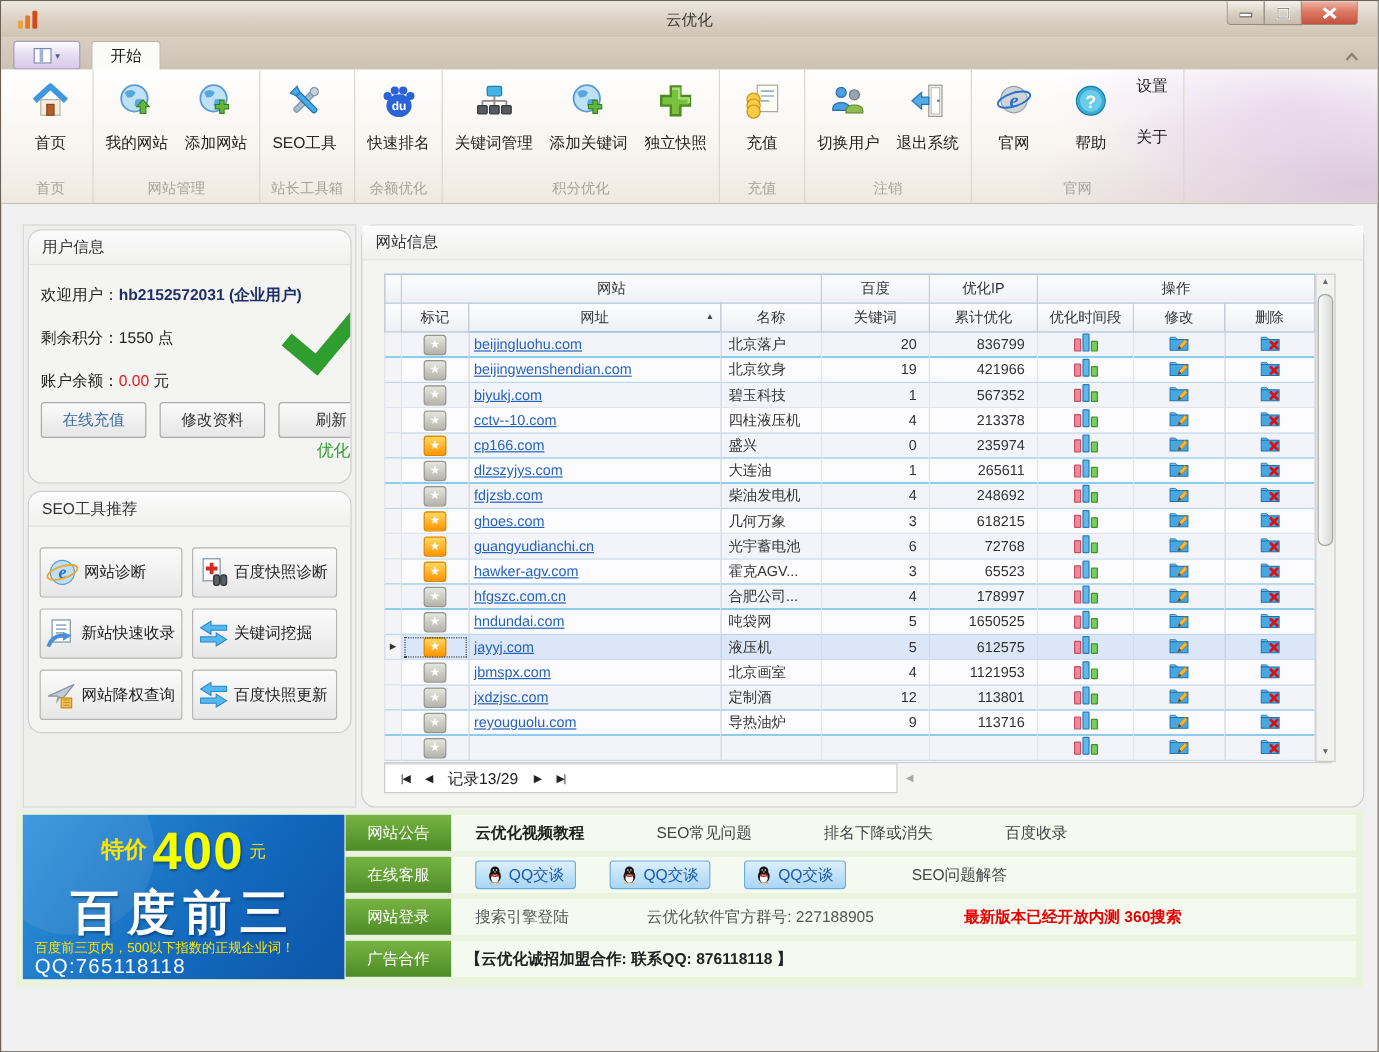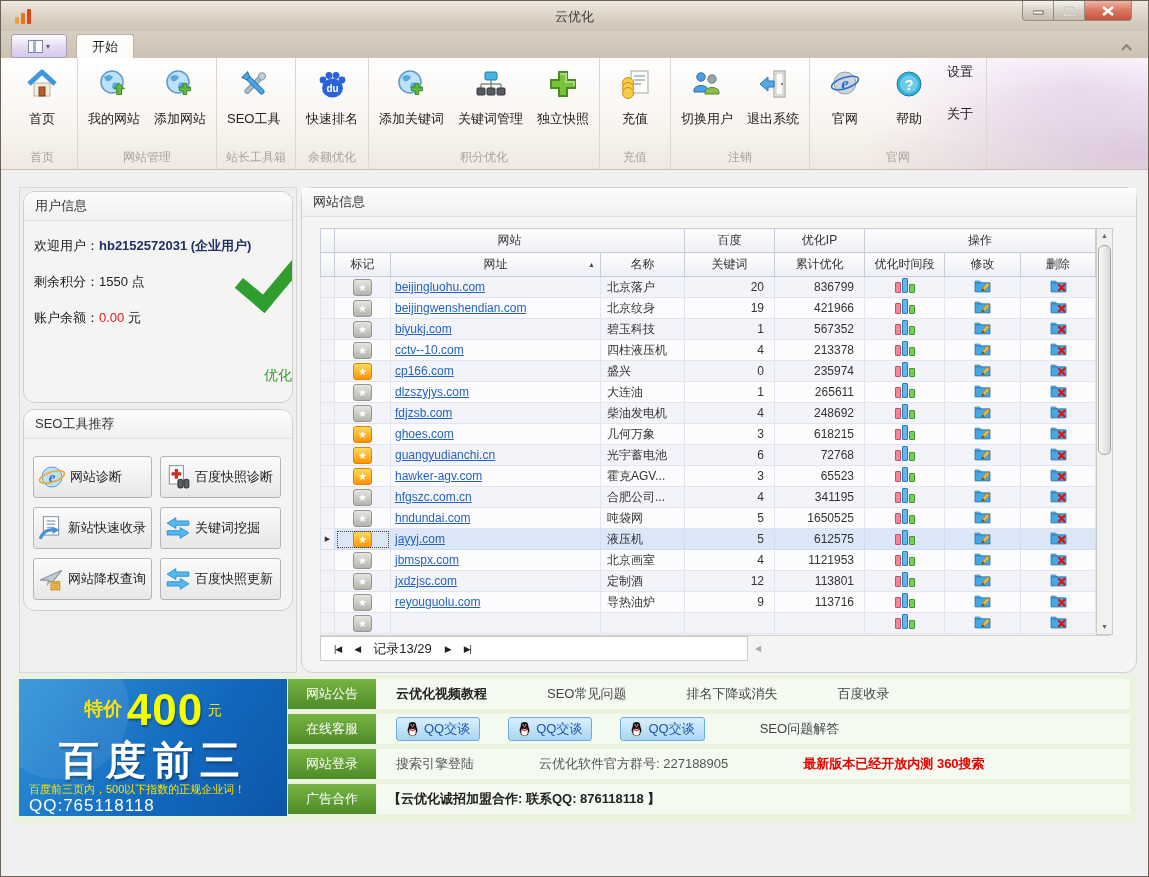--- a/index.html
+++ b/index.html
@@ -277,42 +277,42 @@
           </div>
         </div>
         <div class="rlabel">余额优化</div>
       </div>
 
       <div class="rgroup">
         <div class="rbtns">
           <div class="rbtn">
             <span class="ricon">
               <svg width="32" height="32" viewBox="0 0 32 32">
-                  <circle cx="14" cy="14" r="11" fill="#bfe1f5" stroke="#5b9bd0" stroke-width="1.5"></circle>
-                  <path d="M6 9 q5 -4 9 0 q-2 5 -7 4 z M15 15 q6 -2 8 3 q-4 5 -9 2 z" fill="#58a8e0"></path>
-                  <path d="M24 20 h4 v4 h4 v4 h-4 v4 h-4 v-4 h-4 v-4 h4 z" fill="#62b83e" stroke="#35801c" transform="translate(-3,-3) scale(0.92)"></path>
-                </svg>
-            </span>
-            <span class="rtext">添加关键词</span>
-          </div>
-          <div class="rbtn">
-            <span class="ricon">
-              <svg width="32" height="32" viewBox="0 0 32 32">
                   <rect x="10" y="4" width="12" height="8" rx="1.5" fill="#44b4e4" stroke="#1d7cab"></rect>
                   <path d="M16 12 V16 M6 16 H26 M6 16 V20 M16 16 V20 M26 16 V20" stroke="#8a8a8a" fill="none" stroke-width="1.5"></path>
                   <rect x="2" y="20" width="8" height="7" rx="1" fill="#555b60" stroke="#33383c"></rect>
                   <rect x="12" y="20" width="8" height="7" rx="1" fill="#555b60" stroke="#33383c"></rect>
                   <rect x="22" y="20" width="8" height="7" rx="1" fill="#555b60" stroke="#33383c"></rect>
                 </svg>
             </span>
             <span class="rtext">关键词管理</span>
           </div>
           <div class="rbtn">
             <span class="ricon">
               <svg width="32" height="32" viewBox="0 0 32 32">
+                  <circle cx="14" cy="14" r="11" fill="#bfe1f5" stroke="#5b9bd0" stroke-width="1.5"></circle>
+                  <path d="M6 9 q5 -4 9 0 q-2 5 -7 4 z M15 15 q6 -2 8 3 q-4 5 -9 2 z" fill="#58a8e0"></path>
+                  <path d="M24 20 h4 v4 h4 v4 h-4 v4 h-4 v-4 h-4 v-4 h4 z" fill="#62b83e" stroke="#35801c" transform="translate(-3,-3) scale(0.92)"></path>
+                </svg>
+            </span>
+            <span class="rtext">添加关键词</span>
+          </div>
+          <div class="rbtn">
+            <span class="ricon">
+              <svg width="32" height="32" viewBox="0 0 32 32">
                   <path d="M12 4 h8 v8 h8 v8 h-8 v8 h-8 v-8 h-8 v-8 h8 z" fill="#7ac13e" stroke="#4c8c1e" stroke-width="2"></path>
                   <path d="M13 6 h6 v8 h8 v4" fill="none" stroke="#a8dd7e" stroke-width="2"></path>
                 </svg>
             </span>
             <span class="rtext">独立快照</span>
           </div>
         </div>
         <div class="rlabel">积分优化</div>
       </div>
 
@@ -404,20 +404,25 @@
           <span>欢迎用户：</span><span class="navy">hb2152572031 (企业用户)</span>
         </div>
         <div class="uline l2">
           <span>剩余积分：</span><span>1550</span><span> 点</span>
         </div>
         <div class="uline l3">
           <span>账户余额：</span><span class="red">0.00</span><span> 元</span>
         </div>
         <span class="big-check"></span>
         <span class="opt-text">优化</span>
+        <div class="ubtns">
+          <button class="btn blue">在线充值</button>
+          <button class="btn">修改资料</button>
+          <button class="btn">刷新</button>
+        </div>
         <button class="btn notice-btn">查看通知</button>
       </div>
     </div>
 
     <div class="groupbox seobox">
       <div class="gb-title">SEO工具推荐</div>
       <div class="tools">
         <div class="tool">
           <svg width="28" height="28" viewBox="0 0 28 28">
               <circle cx="14" cy="14" r="10" fill="#bfe0f2" stroke="#5b9bd0"></circle>
@@ -787,21 +792,21 @@
                     <path d="M8.5 6.5 L13.5 11.5 M13.5 6.5 L8.5 11.5" stroke="#dd1111" stroke-width="2.2" stroke-linecap="round"></path>
                   </svg>
     </td>
   </tr>
               <tr class="drow">
     <td class="gut"></td>
     <td class="mark"><span class="star-box gray">★</span></td>
     <td class="url"><a href="#">hfgszc.com.cn</a></td>
     <td class="nm">合肥公司...</td>
     <td class="kw num">4</td>
-    <td class="tt num">341195</td>
+    <td class="tt num">178997</td>
     <td class="ic"><span class="bar-ico">
                     <i class="b1"></i>
                     <i class="b2"></i>
                     <i class="b3"></i>
                   </span></td>
     <td class="ic">
       <svg width="17" height="15" viewBox="0 0 16 14">
                     <path d="M1 4.5 L1 2.8 L5.2 2.8 L6.8 4.5 Z" fill="#7cc4ee" stroke="#2a7ab0" stroke-width="0.7"></path>
                     <path d="M1 4.5 H15 V13 H1 Z" fill="#45a7e3" stroke="#1f72a8" stroke-width="0.8"></path>
                     <polygon points="8,9.5 12.6,4.6 14.6,6.6 10,11.5" fill="#f6b73c" stroke="#b87f10" stroke-width="0.7"></polygon>

